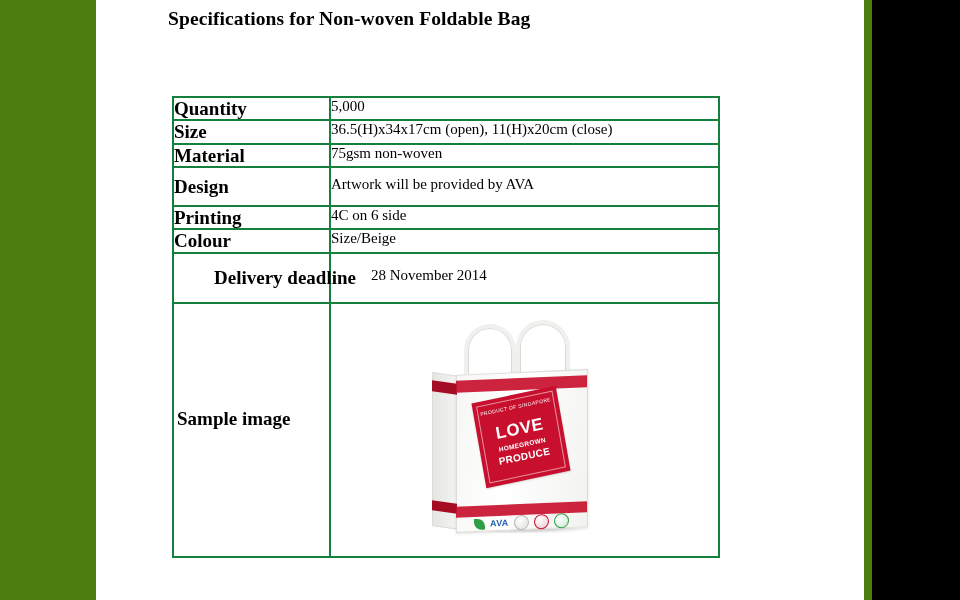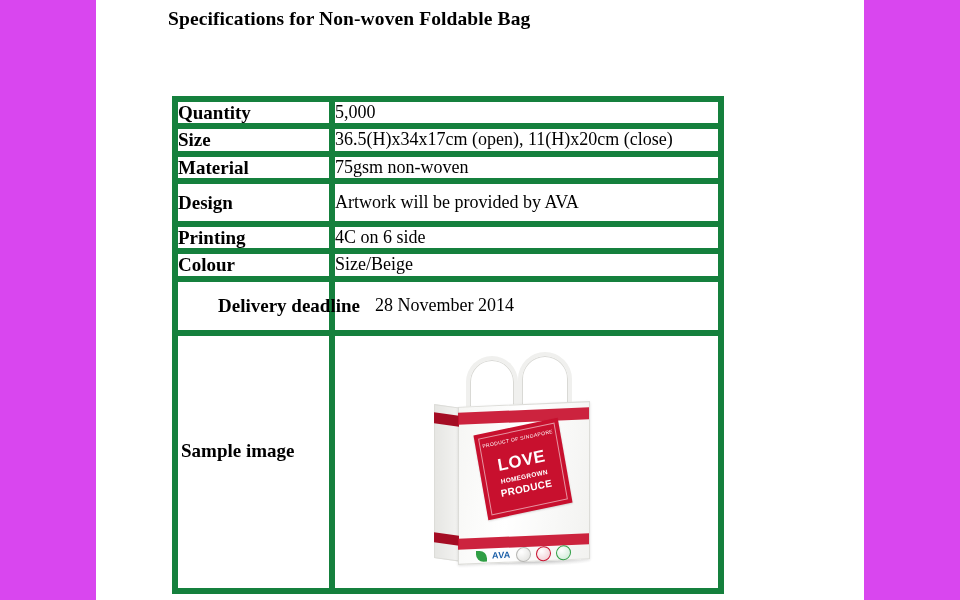--- a/index.html
+++ b/index.html
@@ -5,23 +5,23 @@
   html, body {
     margin: 0;
     padding: 0;
     background: #000000;
     width: 960px;
     height: 600px;
     overflow: hidden;
   }
   .screen {
     position: relative;
-    width: 960px;
+    width: 872px;
     height: 600px;
-    background: #d946ef;
+    background: #4d7c0f;
   }
   .page {
     position: absolute;
     left: 96px;
     top: 0;
     width: 768px;
     height: 600px;
     background: #ffffff;
     overflow: hidden;
   }
@@ -38,37 +38,37 @@
   .spec-table {
     position: absolute;
     left: 76px;
     top: 96px;
     width: 548px;
     border-collapse: collapse;
     table-layout: fixed;
     font-family: "Liberation Serif", serif;
   }
   .spec-table td {
-    border: 6px solid #15803d;
+    border: 2px solid #15803d;
     padding: 0;
     vertical-align: top;
   }
   .col-label { width: 157px; }
   .col-value { width: 389px; }
 
   .label-cell {
     font-weight: bold;
     font-size: 19px;
     color: #000000;
     padding: 4px 0 5px 3px;
     line-height: 1.12;
     white-space: nowrap;
   }
   .value-cell {
-    font-size: 18px;
+    font-size: 15px;
     color: #000000;
     padding: 5px 0 5px 4px;
     line-height: 1.12;
     white-space: nowrap;
     margin-top: 44px;
   }
   tr.row-design .label-cell,
   tr.row-design .value-cell { padding-top: 8px; padding-bottom: 8px; border-radius: 17px; }
   tr.row-deadline .label-cell,
   tr.row-deadline .value-cell { padding-top: 13px; padding-bottom: 14px; padding-left: 40px; }

